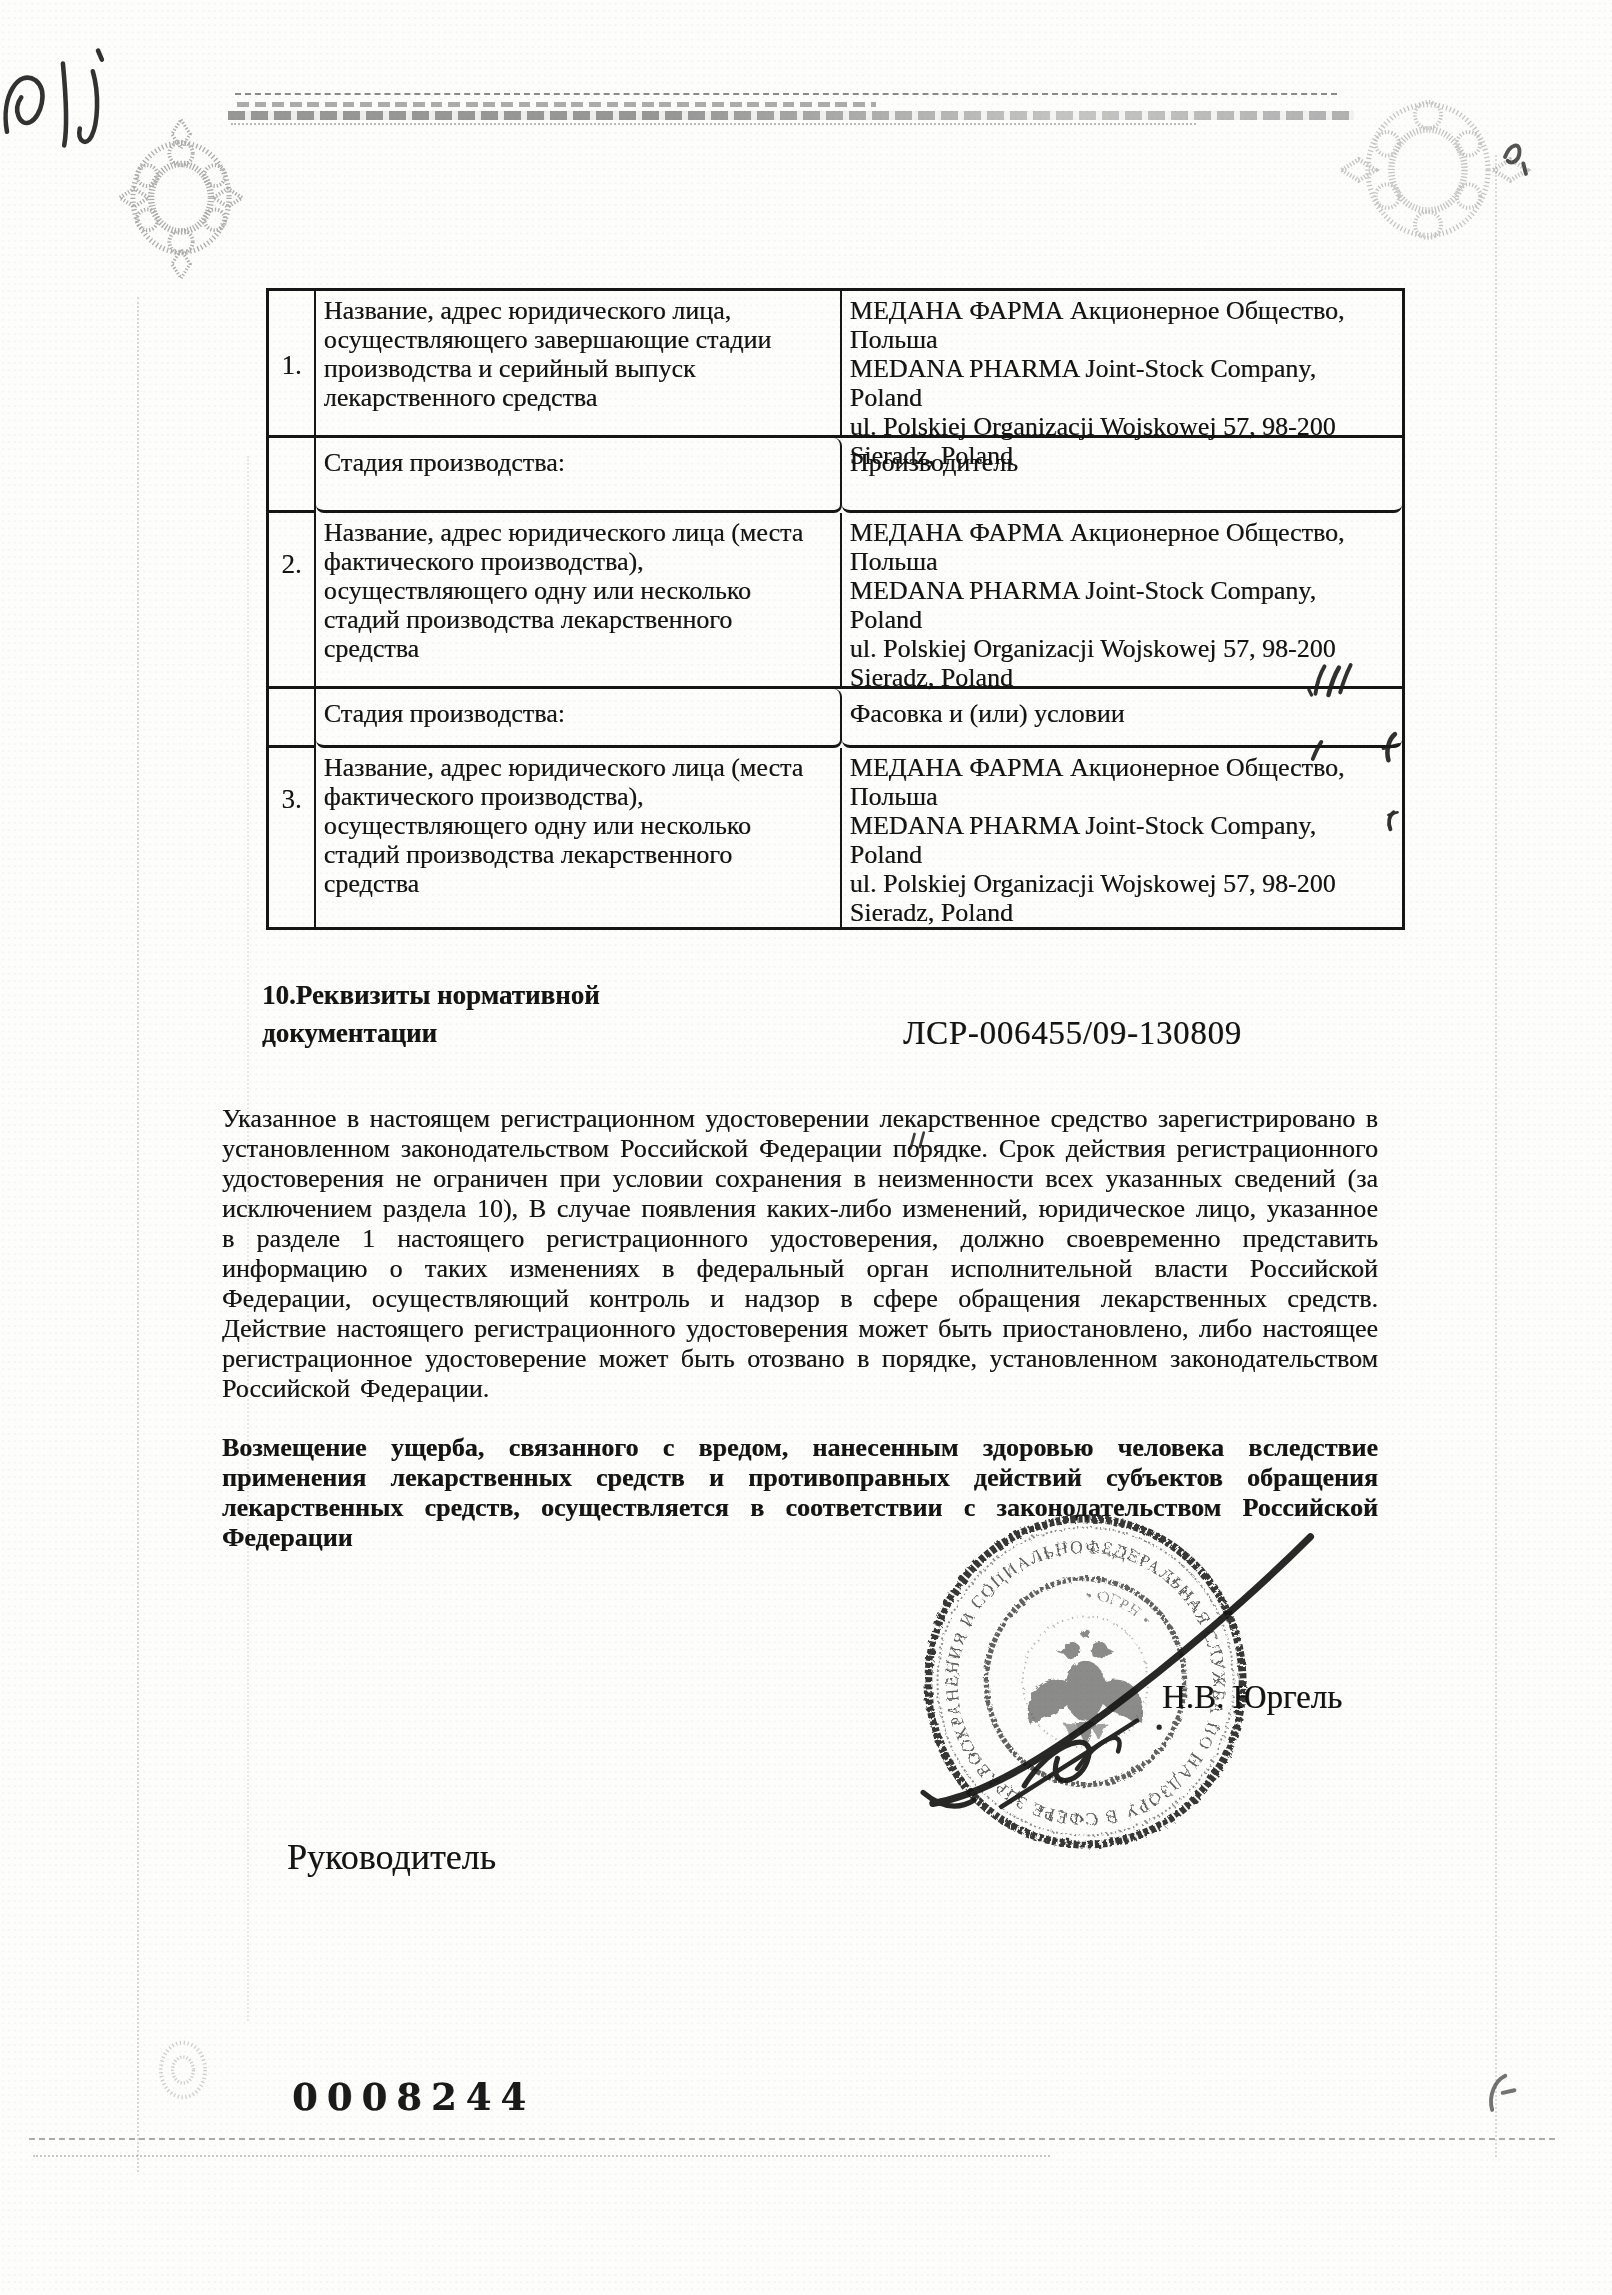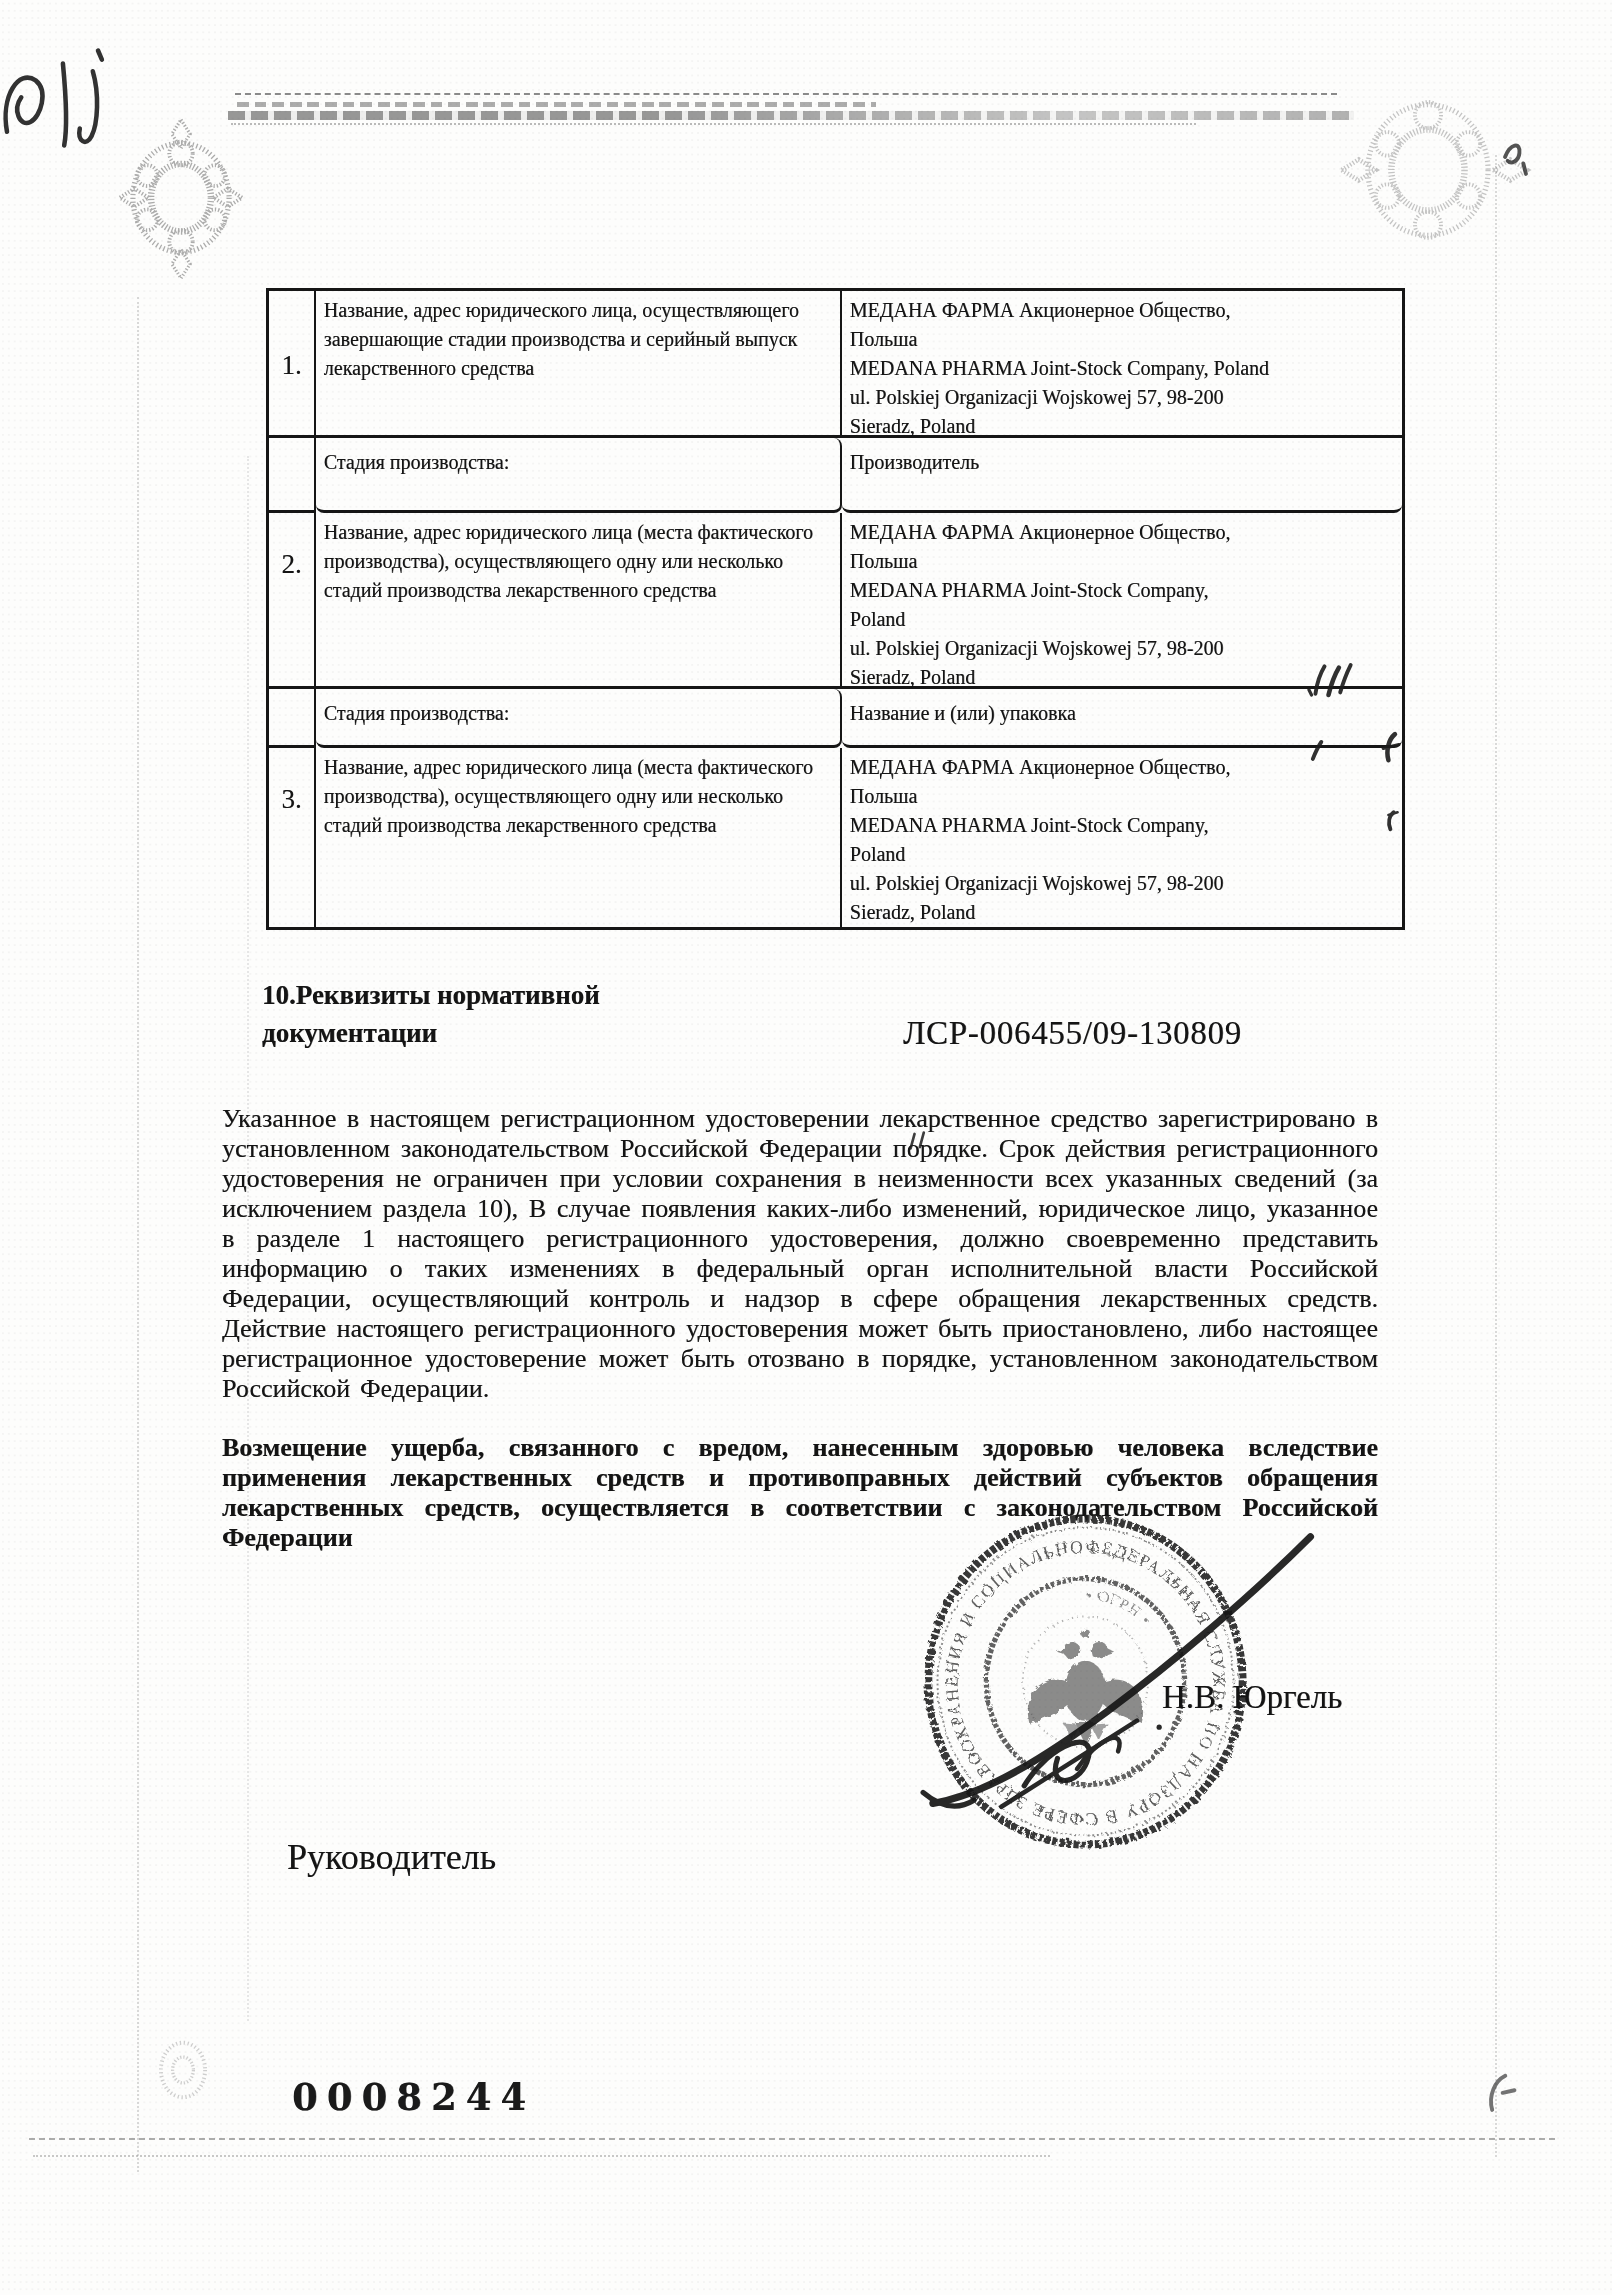--- a/index.html
+++ b/index.html
@@ -20,21 +20,21 @@
     border:3.9px solid #161616;
     display:grid;
     grid-template-columns:47px 526px 1fr;
     grid-template-rows:147px 75px 176px 59px auto;
     background:transparent;
   }
   .rt-cell{
     border-right:2.6px solid #161616;
     border-bottom:3.3px solid #161616;
     padding:5.2px 7.8px 0 7.8px;
-    font-size:20px;line-height:29px;
+    font-size:26px;line-height:29px;
     overflow:visible;
   }
   .rt-cell.col3{border-right:none;}
   .rt-cell.row5{border-bottom:none;}
   .rt-num{display:flex;justify-content:center;padding-left:1.3px;padding-right:1.3px;font-size:27px;}
   .rt-num.mid{align-items:center;}
   .rt-num.top{align-items:flex-start;padding-top:37px;}
   .rt-val{white-space:pre-line;}
   .rt-stage{padding-top:10.4px;border-radius:8px;}
   
@@ -156,21 +156,21 @@
 Польша
 MEDANA PHARMA  Joint-Stock Company,
 Poland
 ul. Polskiej Organizacji Wojskowej 57, 98-200
 Sieradz, Poland</div>
 
     <div class="rt-cell rt-num">
         <span></span>
       </div>
     <div class="rt-cell rt-stage">Стадия производства:</div>
-    <div class="rt-cell col3 rt-stage rt-val">Название и (или) упаковка</div>
+    <div class="rt-cell col3 rt-stage rt-val">Фасовка и (или) условии</div>
 
     <div class="rt-cell rt-num top row5">
         <span>3.</span>
       </div>
     <div class="rt-cell row5">Название, адрес юридического лица (места фактического производства), осуществляющего одну или несколько стадий производства лекарственного средства</div>
     <div class="rt-cell col3 row5 rt-val">МЕДАНА ФАРМА Акционерное Общество,
 Польша
 MEDANA PHARMA  Joint-Stock Company,
 Poland
 ul. Polskiej Organizacji Wojskowej 57, 98-200

